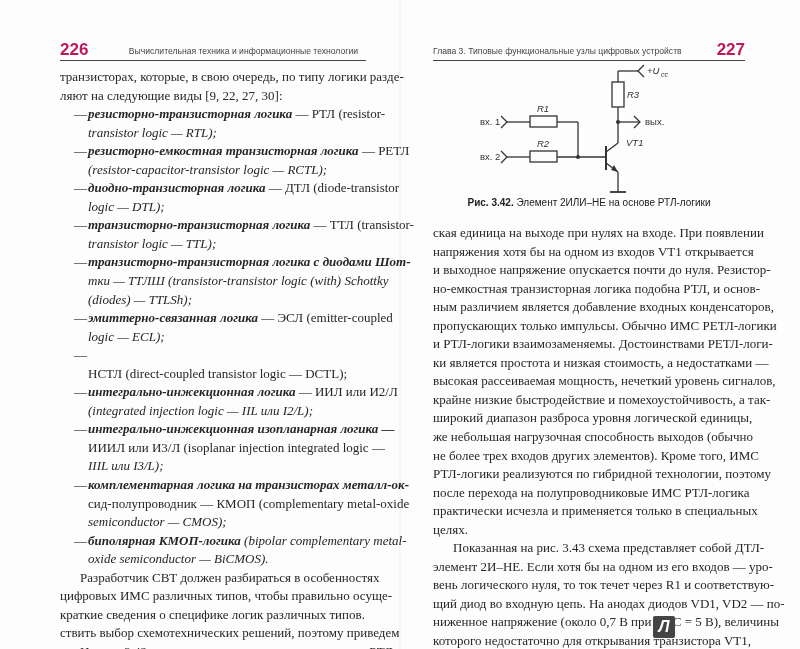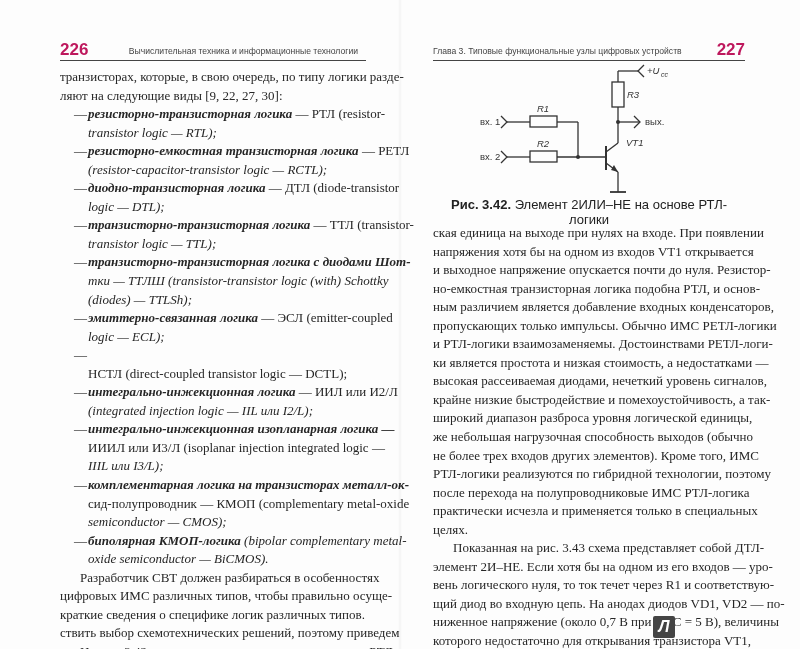--- a/index.html
+++ b/index.html
@@ -32,21 +32,21 @@
   .line { display: block; height: 18.55px; white-space: nowrap; text-align: justify; text-align-last: justify; }
   .line.last { text-align-last: left; }
   .indent { padding-left: 20px; }
   .item { padding-left: 28px; position: relative; }
   .item .dash { position: absolute; left: 14px; }
   .cont { padding-left: 28px; }
   .bi { font-weight: bold; font-style: italic; }
   .it { font-style: italic; }
 
   .figure { position: absolute; left: 80px; top: 60px; width: 240px; height: 140px; }
-  .caption { position: absolute; left: 33px; width: 312px; top: 197px; text-align: center; font-family: "Liberation Sans", sans-serif; font-size: 13px; color: #222; }
+  .caption { position: absolute; left: 33px; width: 312px; top: 197px; text-align: center; font-family: "Liberation Sans", sans-serif; font-size: 10px; color: #222; }
   .caption .num { font-weight: bold; }
 
   .logo { position: absolute; left: 653px; top: 616px; width: 22px; height: 22px; background: #444; border-radius: 2px; color: #fff; font-family: "Liberation Sans", sans-serif; font-weight: bold; font-style: italic; font-size: 16px; line-height: 22px; text-align: center; }
   .spine { position: absolute; left: 398px; top: 0; width: 4px; height: 649px; background: linear-gradient(90deg, rgba(0,0,0,0) 0%, rgba(0,0,0,0.04) 50%, rgba(0,0,0,0) 100%); }
 </style>
 </head>
 <body>
 
 <div class="spread">
 
@@ -171,21 +171,21 @@
 
     <div class="col">
       <span class="line">ская единица на выходе при нулях на входе. При появлении</span>
       <span class="line">напряжения хотя бы на одном из входов VT1 открывается</span>
       <span class="line">и выходное напряжение опускается почти до нуля. Резистор-</span>
       <span class="line">но-емкостная транзисторная логика подобна РТЛ, и основ-</span>
       <span class="line">ным различием является добавление входных конденсаторов,</span>
       <span class="line">пропускающих только импульсы. Обычно ИМС РЕТЛ-логики</span>
       <span class="line">и РТЛ-логики взаимозаменяемы. Достоинствами РЕТЛ-логи-</span>
       <span class="line">ки является простота и низкая стоимость, а недостатками —</span>
-      <span class="line">высокая рассеиваемая диодами, нечеткий уровень сигналов,</span>
+      <span class="line">высокая рассеиваемая мощность, нечеткий уровень сигналов,</span>
       <span class="line">крайне низкие быстродействие и помехоустойчивость, а так-</span>
       <span class="line">широкий диапазон разброса уровня логической единицы,</span>
       <span class="line">же небольшая нагрузочная способность выходов (обычно</span>
       <span class="line">не более трех входов других элементов). Кроме того, ИМС</span>
       <span class="line">РТЛ-логики реализуются по гибридной технологии, поэтому</span>
       <span class="line">после перехода на полупроводниковые ИМС РТЛ-логика</span>
       <span class="line">практически исчезла и применяется только в специальных</span>
       <span class="line last">целях.</span>
 
       <span class="line indent">Показанная на рис. 3.43 схема представляет собой ДТЛ-</span>

